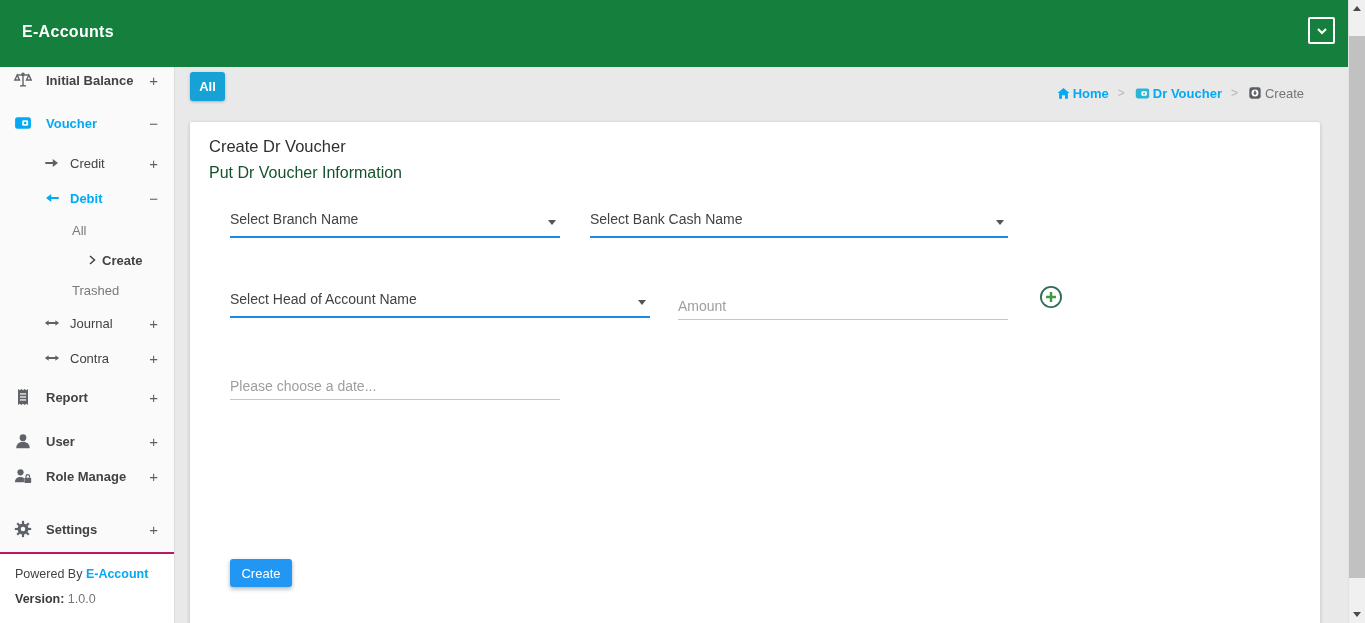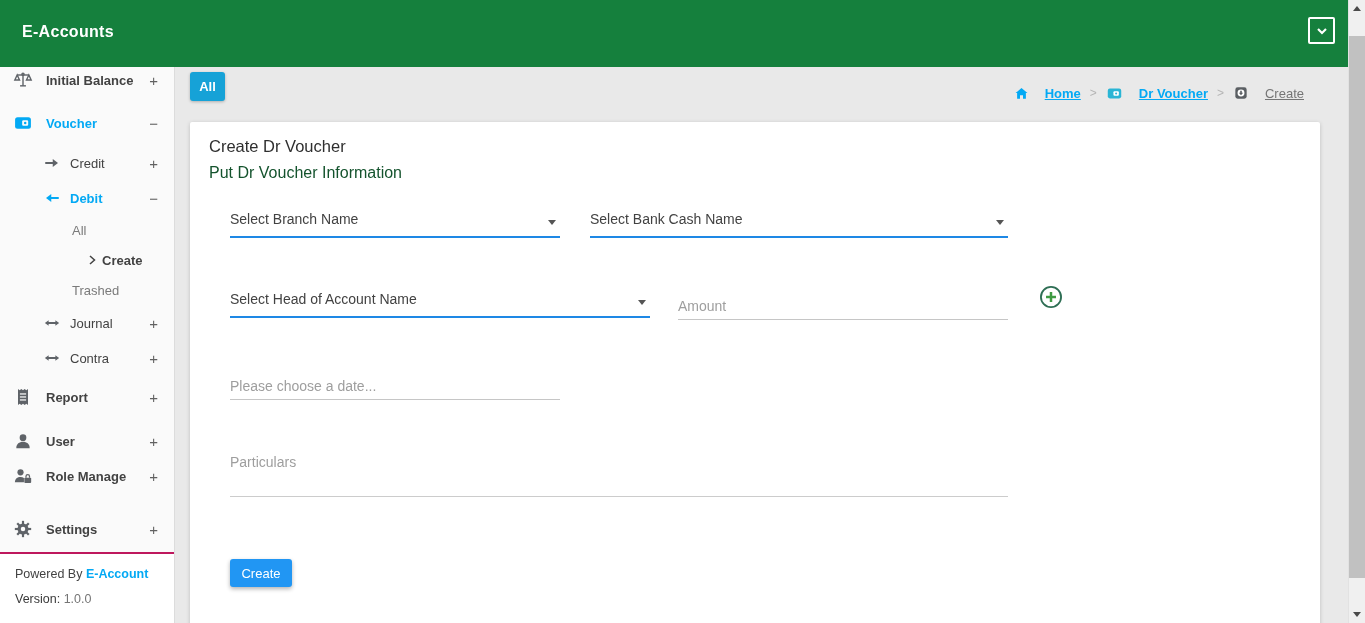--- a/index.html
+++ b/index.html
@@ -50,38 +50,38 @@
     position:absolute; right:16px; top:50%; transform:translateY(-50%);
     color:#616161; font-size:15px; font-weight:normal; cursor:pointer;
   }
   .sidebar-footer {
     position:absolute; left:0; right:0; top:485px; bottom:0;
     background:#fff; border-top:2px solid #be185d;
   }
   .powered { position:absolute; left:15px; top:13px; font-size:12.5px; color:#424242; }
   .powered .brand { color:#03a9f4; font-weight:bold; cursor:pointer; }
   .version { position:absolute; left:15px; top:38px; font-size:12.5px; color:#757575; }
-  .version .vlabel { color:#3a3a3a; font-weight:normal;text-align:center; }
+  .version .vlabel { color:#3a3a3a; font-weight:bold;text-align:center; }
 
   
   .main {
     position:absolute; left:176px; top:67px; width:1172px; height:556px;
     background:#e9e9e9; overflow:hidden;
   }
   .all-tab {
     position:absolute; left:14px; top:5px; width:35px; height:29px;
     background:#16a2d7; color:#fff; border:none; border-radius:3px;
     font-family:inherit; font-size:13px; font-weight:bold; cursor:pointer;
     box-shadow:0 1px 3px rgba(0,0,0,.25);
   }
   .breadcrumb {
     position:absolute; top:16px; right:44px; height:20px;
     display:flex; align-items:center; font-size:13px;
   }
-  .crumb { display:flex; align-items:center; gap:16px; cursor:pointer;text-decoration:underline; }
+  .crumb { display:flex; align-items:center; gap:2px; cursor:pointer; }
   .crumb.link { color:#03a9f4; font-weight:bold; }
   .crumb.current { color:#757575; cursor:default; }
   .crumb-sep { color:#b5b5b5; margin:0 9px; font-size:12px; }
 
   
   .card {
     position:absolute; left:14px; top:55px; width:1130px; height:600px;
     background:#fff; border-radius:2px; box-shadow:0 1px 4px rgba(0,0,0,.18);
   }
   .card-title { position:absolute; left:19px; top:15px; font-size:16.5px; color:#2f2f2f; }
@@ -366,23 +366,20 @@
           <circle cx="12" cy="12" r="9.3" fill="none" stroke="#2e6e54" stroke-width="1.7"></circle>
           <path d="M12 7.4v9.2M7.4 12h9.2" stroke="#3f9b43" stroke-width="2.3"></path>
         </svg>
       </span>
     </button>
 
     <div class="text-field f-date">
       <input type="text" placeholder="Please choose a date..." style="">
     </div>
 
-    <div class="text-field f-part">
-      <textarea placeholder="Particulars" style=""></textarea>
-    </div>
 
     <button class="submit-btn">Create</button>
   </div>
 </div>
 
 <div class="scrollbar">
   <div class="sb-up">
       <span class="tri-up"></span>
     </div>
   <div class="sb-thumb"></div>

